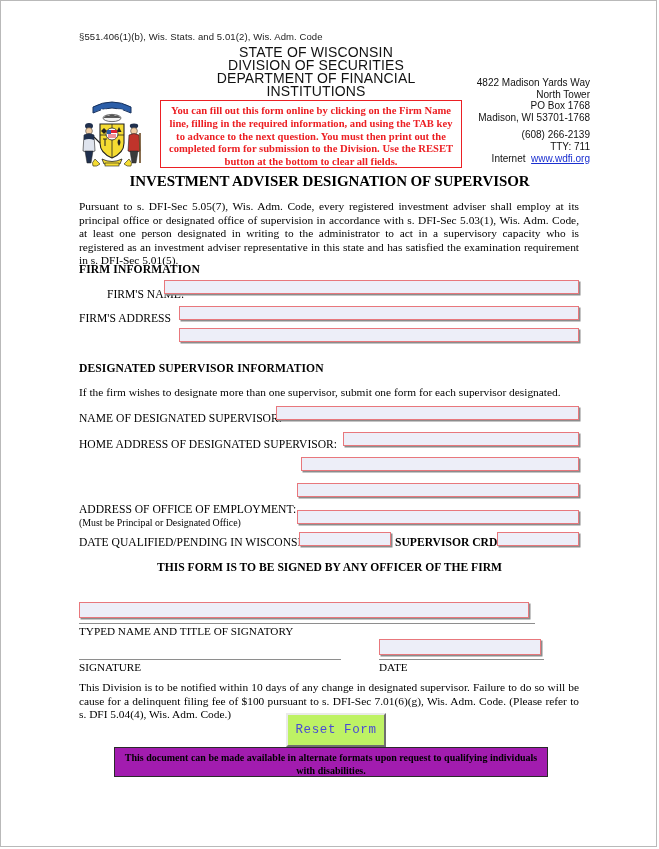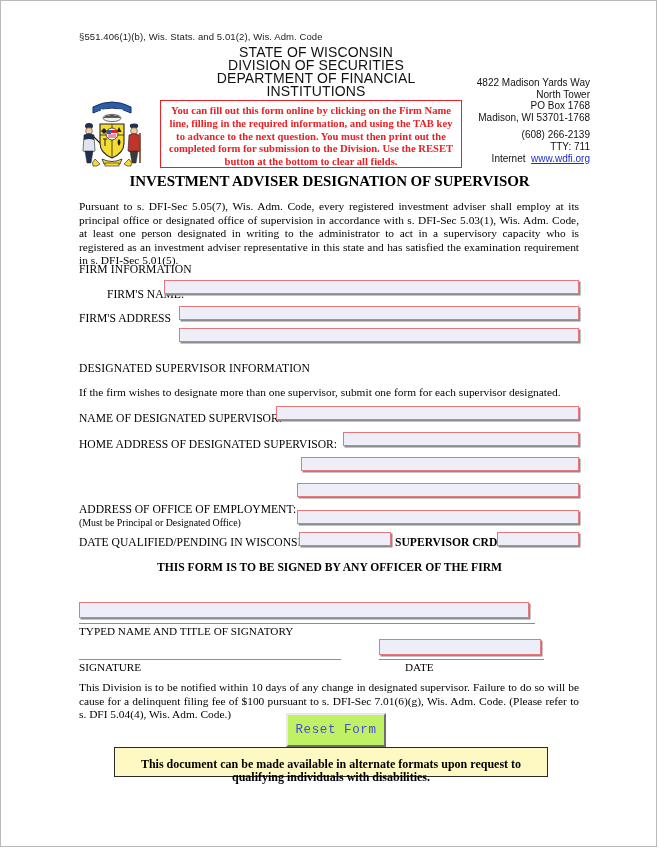--- a/index.html
+++ b/index.html
@@ -108,21 +108,21 @@
     line-height: 13.6px;
     text-align: justify;
     color: #000;
   }
   #intro-para { left: 78px; top: 199px; width: 500px; }
   #multi-note { left: 78px; top: 385px; width: 500px; }
   #notify-para { left: 78px; top: 680px; width: 500px; }
 
   .section-head {
     position: absolute;
-    font-weight: normal;
+    font-weight: bold;
     font-size: 11.6px;
     letter-spacing: .1px;
     color: #000;
   }
   #firm-head { left: 78px; top: 262px; }
   #sup-head  { left: 78px; top: 361px; }
 
   .fieldlabel {
     position: absolute;
     font-size: 11.6px;
@@ -194,28 +194,28 @@
     line-height: 30px;
     text-align: center;
   }
 
   
   .notice {
     position: absolute;
     left: 113px; top: 746px;
     width: 434px; height: 30px;
     box-sizing: border-box;
-    background: #fef9c3;
+    background: #a21caf;
     border: 1px solid #2a2a2a;
     text-align: center;
     font-weight: bold;
-    font-size: 12px;
+    font-size: 10px;
     line-height: 13.4px;
     color: #000;
-    padding-top: 10px;
+    padding-top: 3px;
   }
 
   
   .footer {
     position: absolute;
     left: 78px; top: 815px;
     font-family: "Liberation Sans", sans-serif;
     font-size: 9.5px;
     color: #1b1b1b;
     margin-top: 32px;
@@ -336,21 +336,21 @@
   <div class="signed-by">THIS FORM IS TO BE SIGNED BY ANY OFFICER OF THE FIRM</div>
 
   <input class="fld" style="left: 78px; top: 601px; width: 450px; height: 16px;" value="">
   <div class="rule" style="left:78px; top:622px; width:456px;"></div>
   <div class="smalllabel" style="left:78px; top:624px;">TYPED NAME AND TITLE OF SIGNATORY</div>
 
   <input class="fld" style="left: 378px; top: 638px; width: 162px; height: 16px;" value="">
   <div class="rule" style="left:78px; top:658px; width:262px;"></div>
   <div class="rule" style="left:378px; top:658px; width:165px;"></div>
   <div class="smalllabel" style="left:78px; top:660px;">SIGNATURE</div>
-  <div class="smalllabel" style="left:378px; top:660px;margin-left:26px;">DATE</div>
+  <div class="smalllabel" style="left:378px; top:660px;">DATE</div>
 
   <div class="para" id="notify-para">This Division is to be notified within 10 days of any change in designated supervisor.  Failure to do so will be cause for a delinquent filing fee of $100 pursuant to s. DFI-Sec 7.01(6)(g), Wis. Adm. Code.  (Please refer to s. DFI 5.04(4), Wis. Adm. Code.)</div>
 
   <button class="reset-btn">Reset Form</button>
 
   <div class="notice">This document can be made available in alternate formats upon request to qualifying individuals with disabilities.</div>
 
   <div class="footer">DFI/DOS/IADS (R04/18)</div>
 
  </div>

